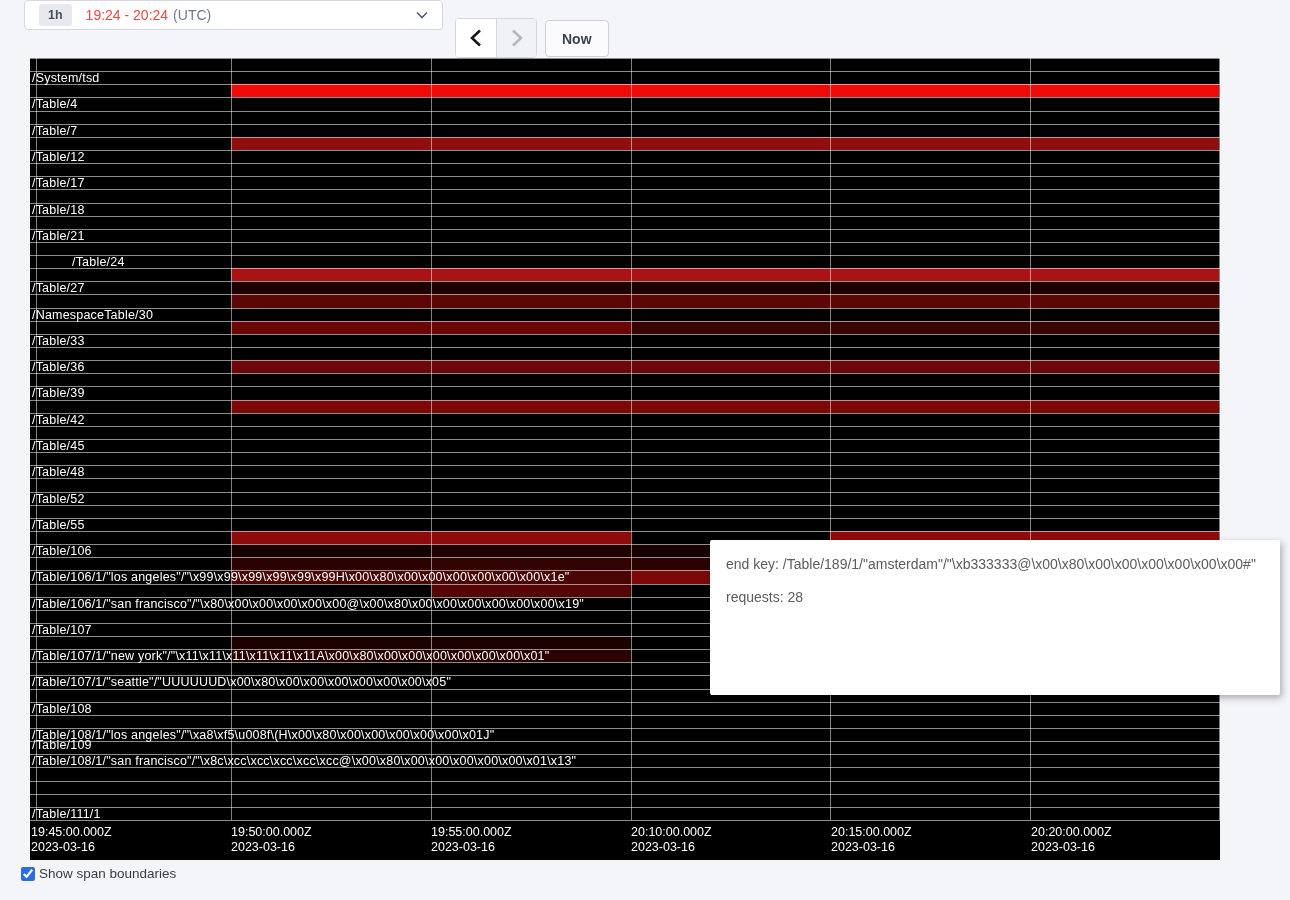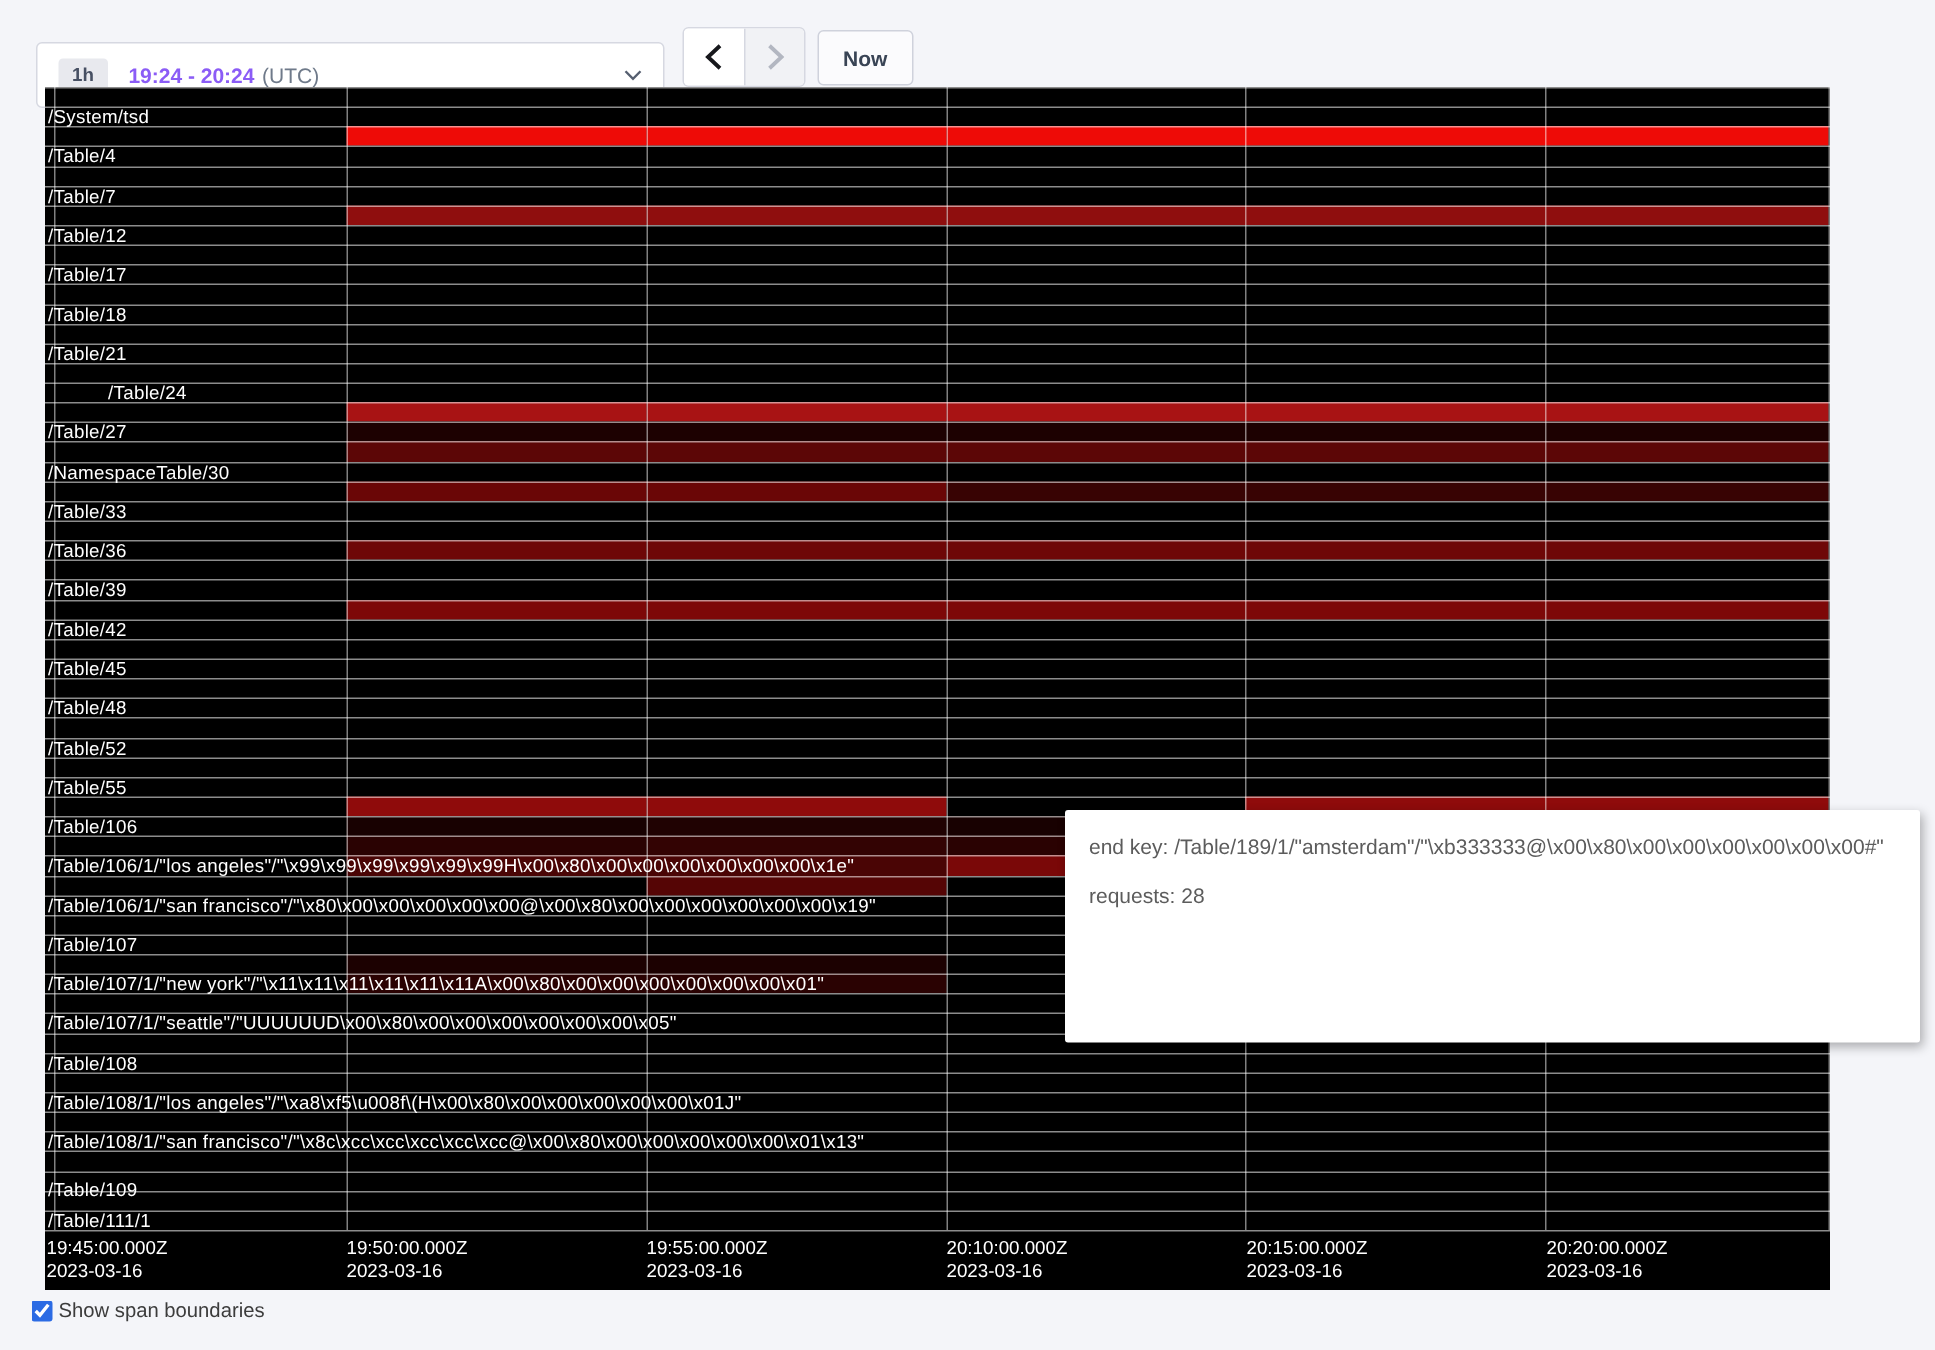--- a/index.html
+++ b/index.html
@@ -2,29 +2,29 @@
 <html><head>
 <meta charset="utf-8">
 <style>
   * { margin:0; padding:0; box-sizing:border-box; }
   html,body { width:1290px; height:900px; }
   body { font-family:"Liberation Sans", sans-serif; background:#f4f5f9; }
   .page { position:relative; width:1290px; height:900px; overflow:hidden; background:#f4f5f9; }
 
   
   .timepicker {
-    position:absolute; left:24px; top:28px; width:419px; height:44px;
+    position:absolute; left:24px; top:0; width:419px; height:30px;
     background:#fff; border:1px solid #d6d8e1; border-radius:4px;
     display:flex; align-items:center; padding:0 14px; cursor:pointer;
   }
   .chip {
     background:#e8e9ee; color:#475063; font-weight:bold; font-size:12.5px;
     border-radius:3px; padding:4px 9px; margin-right:14px;
   }
-  .range { font-weight:bold; font-size:14px; color:#8b5cf6; }
+  .range { font-weight:normal; font-size:14px; color:#ef4444; }
   .zone { font-size:14px; color:#6f7a8a; margin-left:5px; }
   .chev { margin-left:auto; display:flex; align-items:center; }
 
   .navgroup {
     position:absolute; left:455px; top:18px; height:40px; display:flex;
     border:1px solid #d6d8e1; border-radius:4px; overflow:hidden; background:#fff;
   }
   .navgroup button {
     width:40px; height:38px; border:none; background:#fff; display:flex;
     align-items:center; justify-content:center; cursor:pointer;
@@ -248,21 +248,21 @@
       <div class="rlabel" style="top: 460.828px;">/Table/55</div>
       <div class="rlabel" style="top: 487.103px;">/Table/106</div>
       <div class="rlabel" style="top: 513.379px;">/Table/106/1/"los angeles"/"\x99\x99\x99\x99\x99\x99H\x00\x80\x00\x00\x00\x00\x00\x00\x1e"</div>
       <div class="rlabel" style="top: 539.655px;">/Table/106/1/"san francisco"/"\x80\x00\x00\x00\x00\x00@\x00\x80\x00\x00\x00\x00\x00\x00\x19"</div>
       <div class="rlabel" style="top: 565.931px;">/Table/107</div>
       <div class="rlabel" style="top: 592.207px;">/Table/107/1/"new york"/"\x11\x11\x11\x11\x11\x11A\x00\x80\x00\x00\x00\x00\x00\x00\x01"</div>
       <div class="rlabel" style="top: 618.483px;">/Table/107/1/"seattle"/"UUUUUUD\x00\x80\x00\x00\x00\x00\x00\x00\x05"</div>
       <div class="rlabel" style="top: 644.759px;">/Table/108</div>
       <div class="rlabel" style="top: 671.034px;">/Table/108/1/"los angeles"/"\xa8\xf5\u008f\(H\x00\x80\x00\x00\x00\x00\x00\x01J"</div>
       <div class="rlabel" style="top: 697.31px;">/Table/108/1/"san francisco"/"\x8c\xcc\xcc\xcc\xcc\xcc@\x00\x80\x00\x00\x00\x00\x00\x01\x13"</div>
-      <div class="rlabel" style="top: 729px;">/Table/109</div>
+      <div class="rlabel" style="top: 681px;">/Table/109</div>
       <div class="rlabel" style="top: 749.862px;">/Table/111/1</div>
       <div class="xtick" style="left: 1px;">
         <div>19:45:00.000Z</div>
         <div>2023-03-16</div>
       </div>
       <div class="xtick" style="left: 201px;">
         <div>19:50:00.000Z</div>
         <div>2023-03-16</div>
       </div>
       <div class="xtick" style="left: 401px;">

